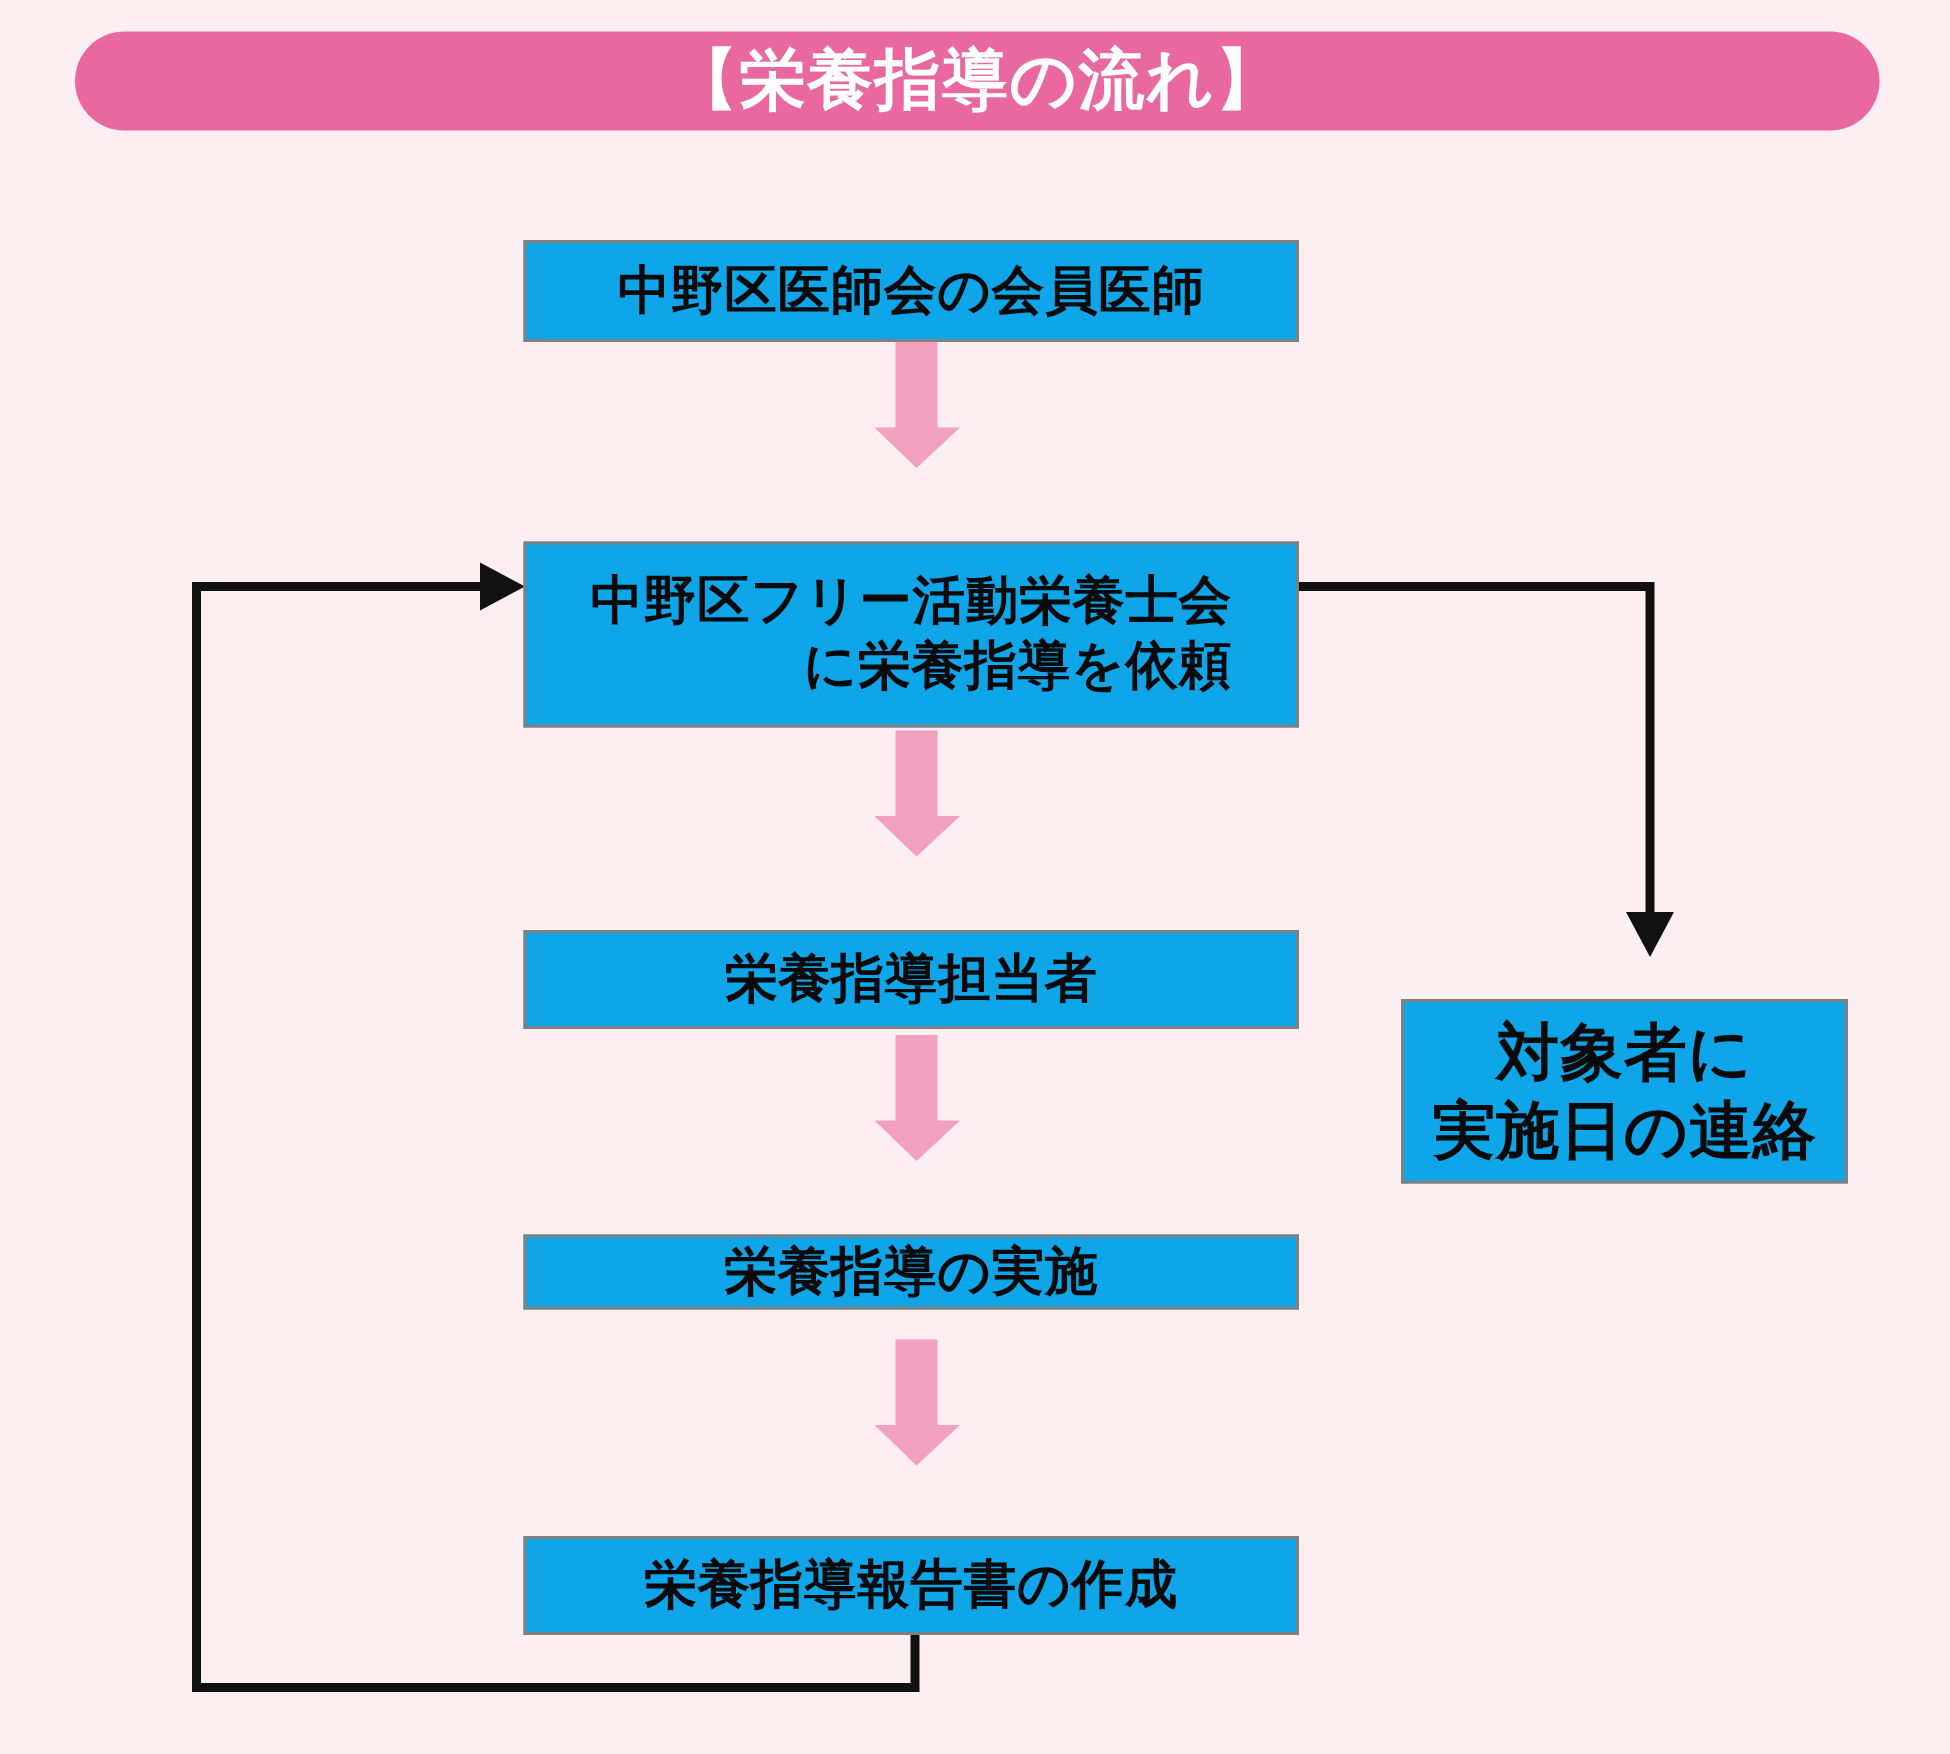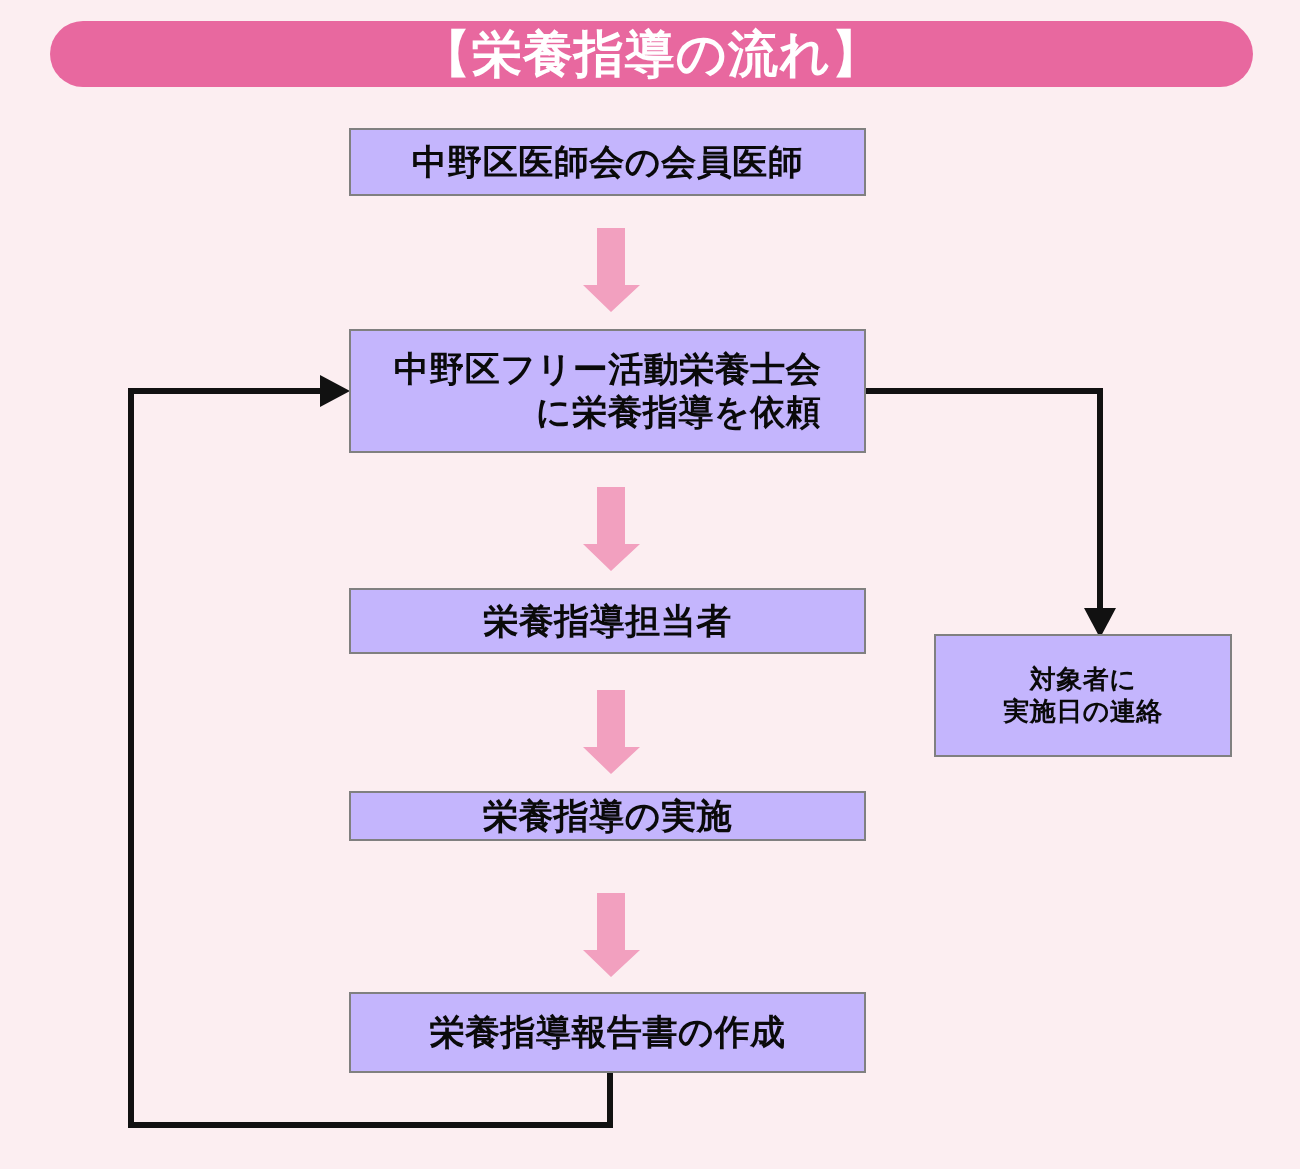--- a/index.html
+++ b/index.html
@@ -30,54 +30,55 @@
     height: 66px;
     background: #e8689f;
     border-radius: 33px;
     display: flex;
     align-items: center;
     justify-content: center;
     box-sizing: border-box;
   }
   .title-text {
     color: #ffffff;
-    font-size: 50px;
+    font-size: 44px;
     font-weight: bold;
     letter-spacing: 1px;
     line-height: 1;
     white-space: nowrap;
   }
 
   
   .node {
     position: absolute;
-    background: #c4b5fd;
+    background: #0ea5e9;
     border: 2px solid #808080;
     box-sizing: border-box;
     display: flex;
     align-items: center;
     justify-content: center;
     text-align: center;
+    margin-top: 32px;
   }
   .node-text {
     color: #0a0a0a;
     font-size: 35px;
     font-weight: bold;
     line-height: 1.22;
     white-space: pre-line;
     letter-spacing: 0.5px;
   }
 
   .node-doctor       { left: 349px; top: 128px;  width: 517px; height: 68px; }
   .node-request      { left: 349px; top: 329px;  width: 517px; height: 124px; text-align: right; }
   .node-staff        { left: 349px; top: 588px;  width: 517px; height: 66px; }
   .node-guidance     { left: 349px; top: 791px;  width: 517px; height: 50px; }
-  .node-report       { left: 349px; top: 992px;  width: 517px; height: 81px; }
+  .node-report       { left: 349px; top: 992px;  width: 517px; height: 66px; }
   .node-notify       { left: 934px; top: 634px;  width: 298px; height: 123px; }
-  .node-notify .node-text { font-size: 26px; }
+  .node-notify .node-text { font-size: 42px; }
 
   
   #connectors {
     position: absolute;
     left: 0;
     top: 0;
     width: 1300px;
     height: 1169px;
     pointer-events: none;
   }

